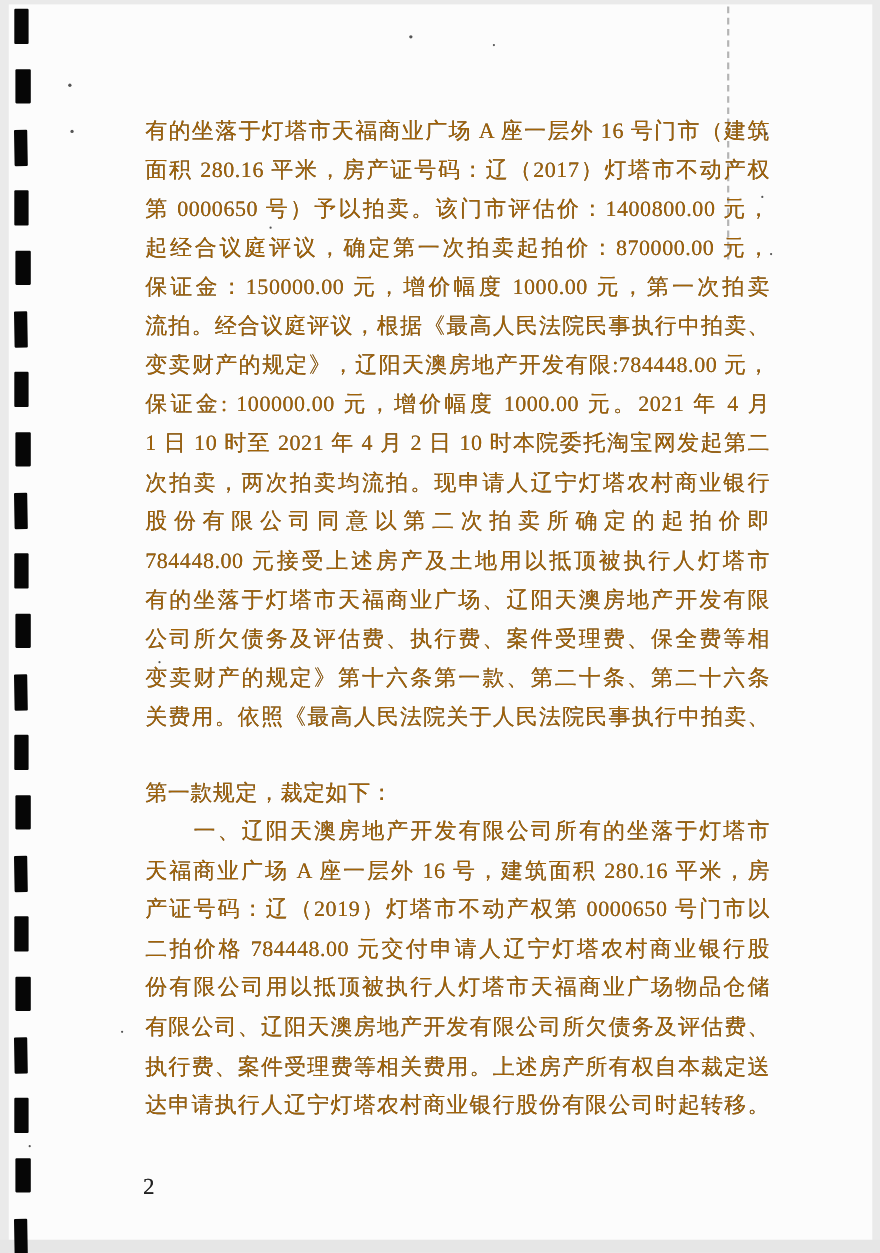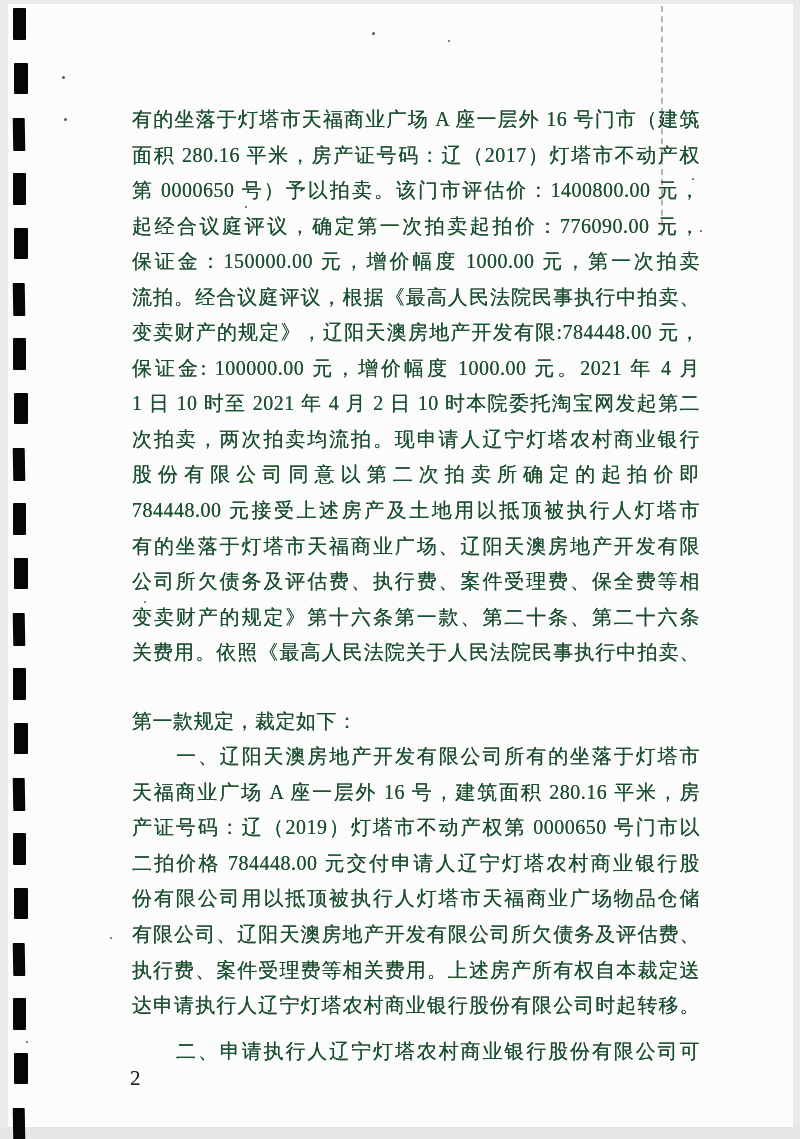--- a/index.html
+++ b/index.html
@@ -26,21 +26,21 @@
     position:absolute;left:661px;top:6px;height:230px;width:0;
     border-left:2px dashed #8f8f8f;opacity:.65;z-index:2;
   }
 
   
   .speckle{position:absolute;background:#555;border-radius:50%;z-index:2;}
 
   
   .doc-text{
     position:absolute;left:132px;top:102px;width:568px;z-index:3;
-    font-size:20px;line-height:35.55px;color:#14532d;
+    font-size:20px;line-height:35.55px;color:#a16207;
     text-shadow:0 0 .6px rgba(20,20,20,.75);
     letter-spacing:.5px;
     font-family:Liberation Serif, serif;
   }
   .para{margin:0;}
   .para.gap{margin-top:10px;}
   .line{
     white-space:nowrap;
     text-align:justify;
     text-align-last:justify;
@@ -99,21 +99,21 @@
     <div class="speckle" style="left: 700px; top: 230px; width: 2px; height: 2px;"></div>
     <div class="speckle" style="left: 110px; top: 937px; width: 2px; height: 2px;"></div>
     <div class="speckle" style="left: 26px; top: 1041px; width: 2px; height: 2px;"></div>
   </div>
 
 <div class="doc-text" id="doc-body">
     <div class="para">
       <div class="line">有的坐落于灯塔市天福商业广场 A 座一层外 16 号门市（建筑</div>
       <div class="line">面积 280.16 平米，房产证号码：辽（2017）灯塔市不动产权</div>
       <div class="line">第 0000650 号）予以拍卖。该门市评估价：1400800.00 元，</div>
-      <div class="line">起经合议庭评议，确定第一次拍卖起拍价：776090.00 元，</div>
+      <div class="line">起经合议庭评议，确定第一次拍卖起拍价：870000.00 元，</div>
       <div class="line">保证金：150000.00 元，增价幅度 1000.00 元，第一次拍卖</div>
       <div class="line">流拍。经合议庭评议，根据《最高人民法院民事执行中拍卖、</div>
       <div class="line">变卖财产的规定》，辽阳天澳房地产开发有限:784448.00 元，</div>
       <div class="line">保证金: 100000.00 元，增价幅度 1000.00 元。2021 年 4 月</div>
       <div class="line">1 日 10 时至 2021 年 4 月 2 日 10 时本院委托淘宝网发起第二</div>
       <div class="line">次拍卖，两次拍卖均流拍。现申请人辽宁灯塔农村商业银行</div>
       <div class="line">股份有限公司同意以第二次拍卖所确定的起拍价即</div>
       <div class="line">784448.00 元接受上述房产及土地用以抵顶被执行人灯塔市</div>
       <div class="line">有的坐落于灯塔市天福商业广场、辽阳天澳房地产开发有限</div>
       <div class="line">公司所欠债务及评估费、执行费、案件受理费、保全费等相</div>
@@ -124,18 +124,15 @@
     <div class="para">
       <div class="line indent">一、辽阳天澳房地产开发有限公司所有的坐落于灯塔市</div>
       <div class="line">天福商业广场 A 座一层外 16 号，建筑面积 280.16 平米，房</div>
       <div class="line">产证号码：辽（2019）灯塔市不动产权第 0000650 号门市以</div>
       <div class="line">二拍价格 784448.00 元交付申请人辽宁灯塔农村商业银行股</div>
       <div class="line">份有限公司用以抵顶被执行人灯塔市天福商业广场物品仓储</div>
       <div class="line">有限公司、辽阳天澳房地产开发有限公司所欠债务及评估费、</div>
       <div class="line">执行费、案件受理费等相关费用。上述房产所有权自本裁定送</div>
       <div class="line">达申请执行人辽宁灯塔农村商业银行股份有限公司时起转移。</div>
     </div>
-    <div class="para gap">
-      <div class="line indent">二、申请执行人辽宁灯塔农村商业银行股份有限公司可</div>
-    </div>
   </div>
 
 <div class="page-number">2</div>
 
 </body></html>

